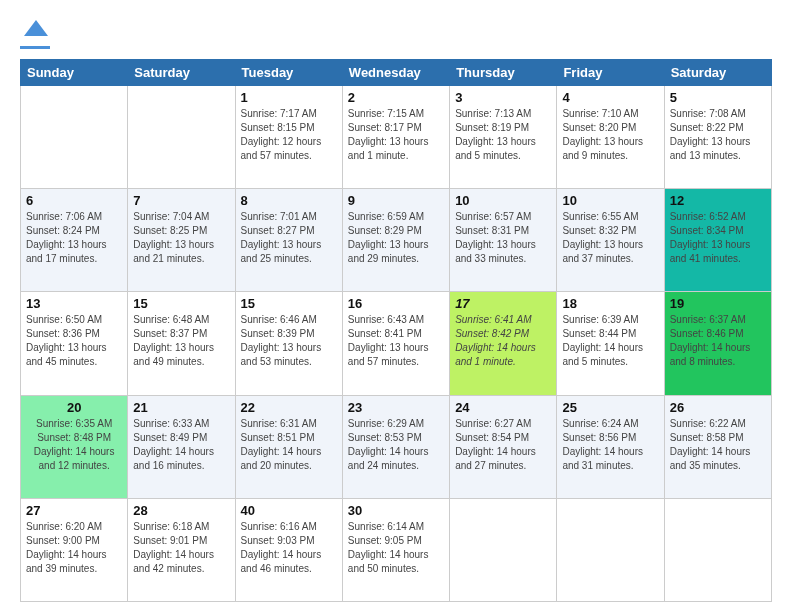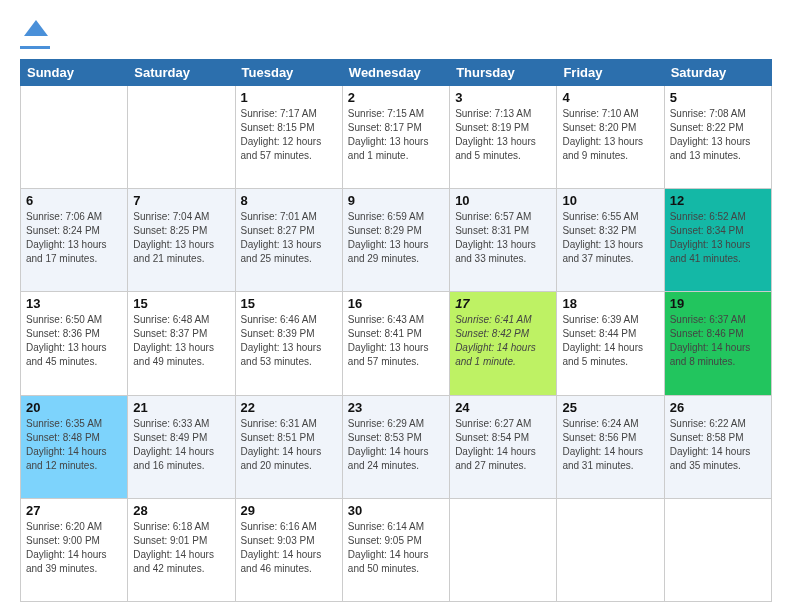--- a/index.html
+++ b/index.html
@@ -217,21 +217,21 @@
           <td style="background: rgb(255, 255, 255);">
             <span class="day-num">18</span>
             <div class="day-info">Sunrise: 6:39 AM<br>Sunset: 8:44 PM<br>Daylight: 14 hours and 5 minutes.</div>
           </td>
           <td style="background: #22c55e;">
             <span class="day-num">19</span>
             <div class="day-info">Sunrise: 6:37 AM<br>Sunset: 8:46 PM<br>Daylight: 14 hours and 8 minutes.</div>
           </td>
         </tr>
         <tr>
-          <td style="background: #7dd3fc;">
+          <td style="background: #86efac; text-align: center;">
             <span class="day-num">20</span>
             <div class="day-info">Sunrise: 6:35 AM<br>Sunset: 8:48 PM<br>Daylight: 14 hours and 12 minutes.</div>
           </td>
           <td style="background: rgb(240, 244, 250);">
             <span class="day-num">21</span>
             <div class="day-info">Sunrise: 6:33 AM<br>Sunset: 8:49 PM<br>Daylight: 14 hours and 16 minutes.</div>
           </td>
           <td style="background: rgb(240, 244, 250);">
             <span class="day-num">22</span>
             <div class="day-info">Sunrise: 6:31 AM<br>Sunset: 8:51 PM<br>Daylight: 14 hours and 20 minutes.</div>
@@ -256,21 +256,21 @@
         <tr>
           <td style="background: rgb(255, 255, 255);">
             <span class="day-num">27</span>
             <div class="day-info">Sunrise: 6:20 AM<br>Sunset: 9:00 PM<br>Daylight: 14 hours and 39 minutes.</div>
           </td>
           <td style="background: rgb(255, 255, 255);">
             <span class="day-num">28</span>
             <div class="day-info">Sunrise: 6:18 AM<br>Sunset: 9:01 PM<br>Daylight: 14 hours and 42 minutes.</div>
           </td>
           <td style="background: rgb(255, 255, 255);">
-            <span class="day-num">29</span>
+            <span class="day-num">40</span>
             <div class="day-info">Sunrise: 6:16 AM<br>Sunset: 9:03 PM<br>Daylight: 14 hours and 46 minutes.</div>
           </td>
           <td style="background: rgb(255, 255, 255);">
             <span class="day-num">30</span>
             <div class="day-info">Sunrise: 6:14 AM<br>Sunset: 9:05 PM<br>Daylight: 14 hours and 50 minutes.</div>
           </td>
           <td class="empty-cell"></td>
           <td class="empty-cell"></td>
           <td class="empty-cell"></td>
         </tr>

